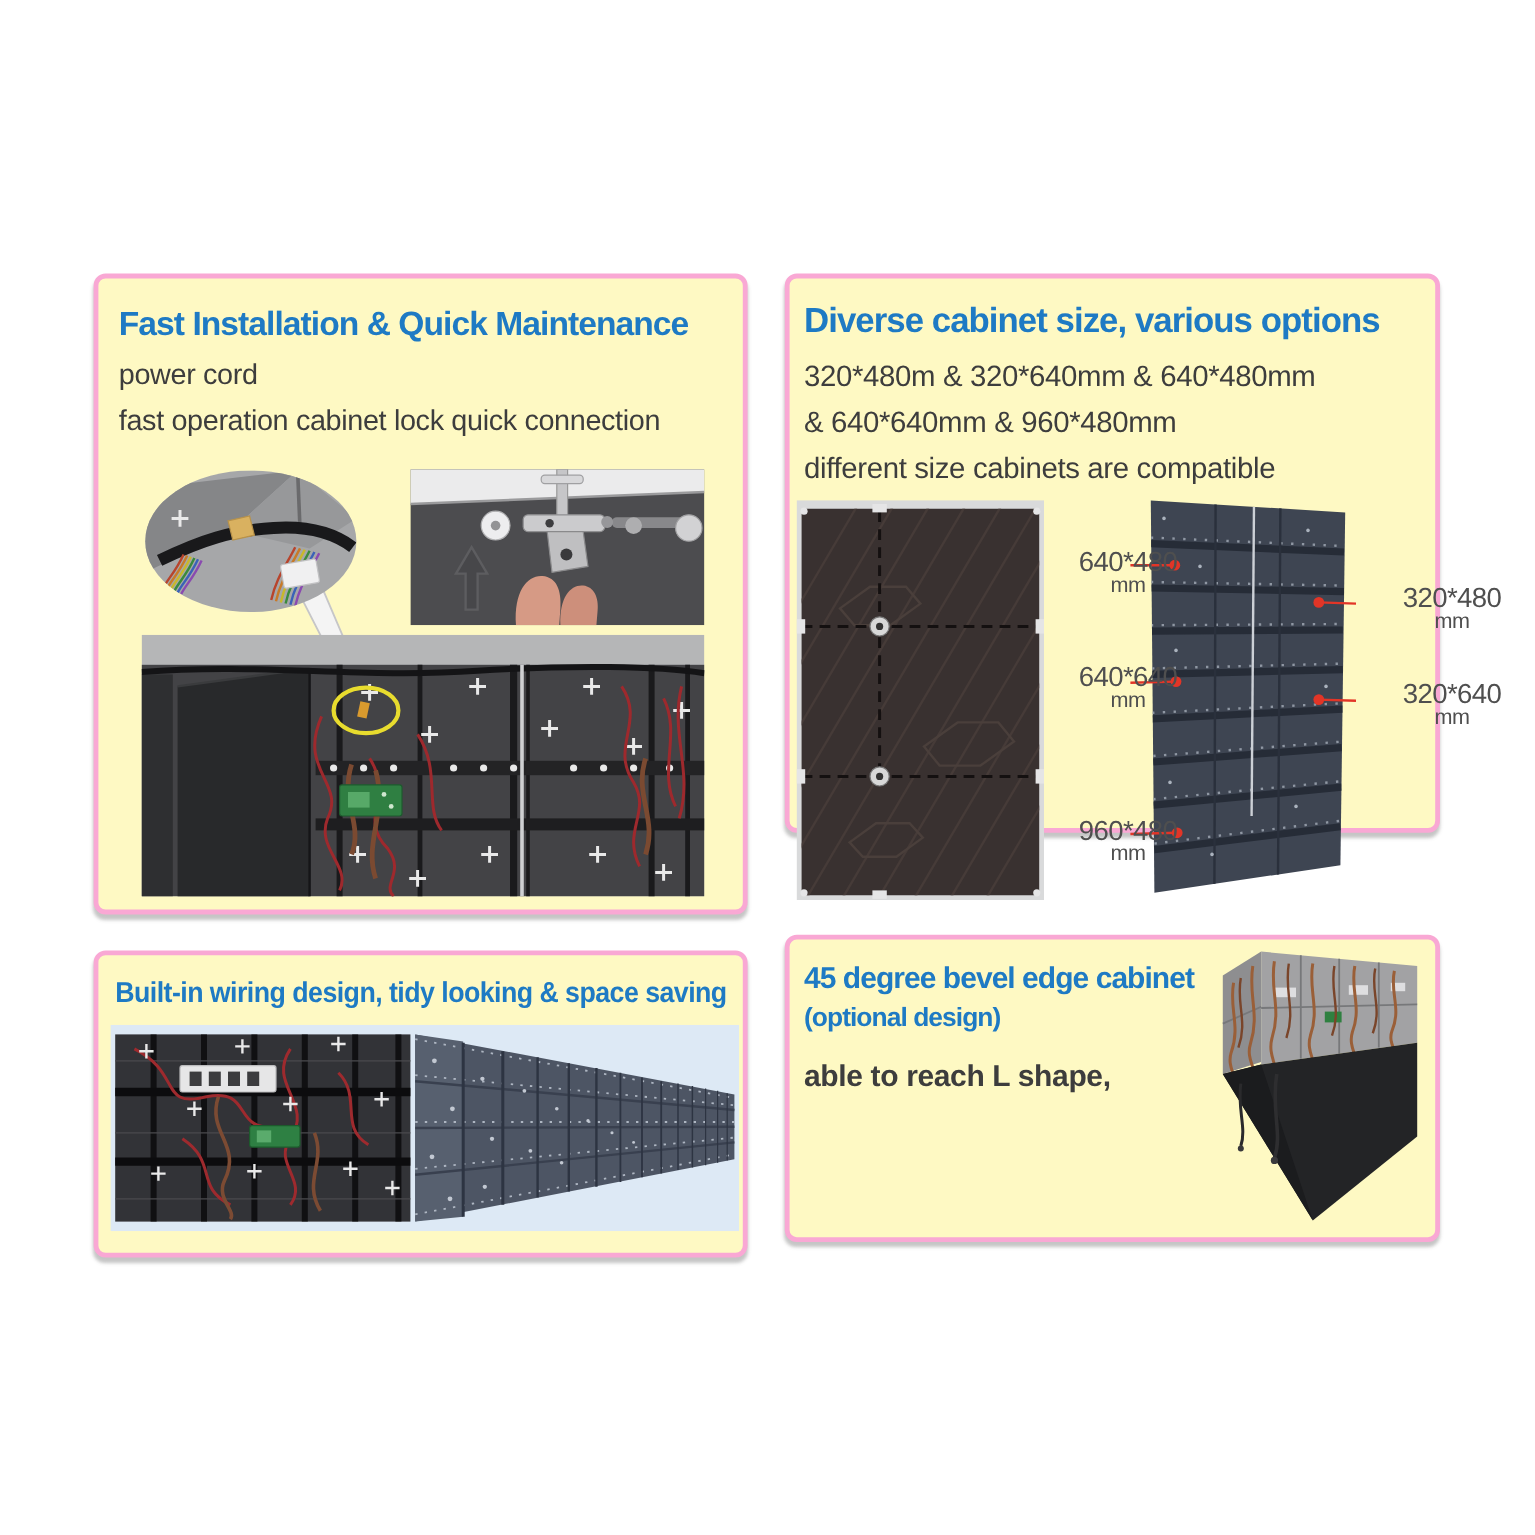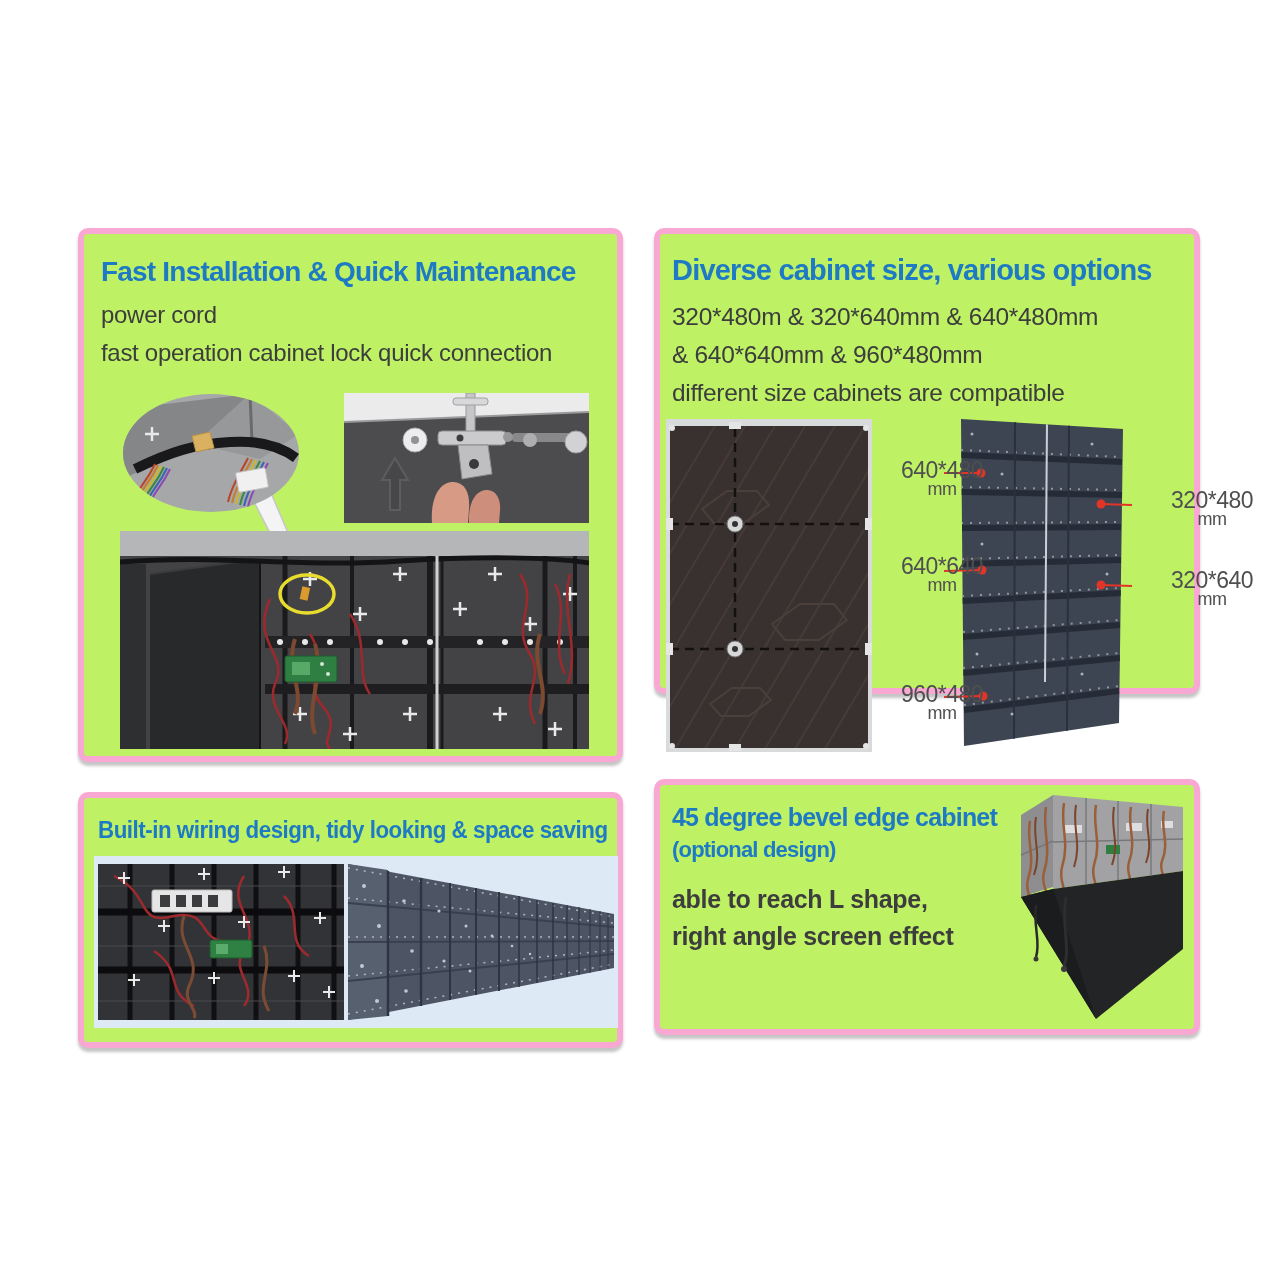--- a/index.html
+++ b/index.html
@@ -2,22 +2,22 @@
 <html><head>
 <meta charset="utf-8">
 <style>
   html,body { margin:0; padding:0; }
   body {
     width:1279px; height:1279px; background:#ffffff; position:relative;
     font-family:"Liberation Sans", sans-serif; overflow:hidden;
     -webkit-font-smoothing:antialiased;
   }
   .panel {
-    position:absolute; background:#bef264; box-sizing:border-box;
-    border:6px solid #f9a8d4; border-radius:10px;
+    position:absolute; background:#fef9c3; box-sizing:border-box;
+    border:4px solid #f9a8d4; border-radius:10px;
     box-shadow:0 4px 3px rgba(90,90,90,.35);
     padding-left:36px;
   }
   #panel-fast   { left:78px;  top:228px; width:545px; height:534px; }
   #panel-sizes  { left:654px; top:228px; width:546px; height:466px; }
   #panel-wiring { left:78px;  top:792px; width:545px; height:256px; }
   #panel-bevel  { left:654px; top:779px; width:546px; height:256px; }
 
   .title { position:absolute; font-weight:bold; color:#1e7ac4; letter-spacing:-0.8px; white-space:nowrap; }
   .body-text { position:absolute; color:#3d3d3d; letter-spacing:-0.3px; white-space:nowrap; }
@@ -446,21 +446,20 @@
       </g>
     </g>
   </svg>
 </div>
 
 <div class="panel" id="panel-bevel">
   <div class="title title-l1">45 degree bevel edge cabinet</div>
   <div class="title title-l2">(optional design)</div>
   <div class="body-text" id="bevel-body">
     <div>able to reach L shape,</div>
-    <div>right angle screen effect</div>
   </div>
 
   <svg class="photo-svg" style="left:346px; top:2px;" width="196" height="248" viewBox="0 0 196 248">
 
     <polygon points="15,28 47,8 47,100 15,110" fill="#8e8e90"></polygon>
     <polygon points="47,8 177,20 177,84 47,102" fill="#a2a2a4"></polygon>
     <g stroke="#77787a" stroke-width="1.5">
       <line x1="80" y1="11" x2="80" y2="97"></line>
         <line x1="112" y1="14" x2="112" y2="93"></line>
       <line x1="145" y1="17" x2="145" y2="88"></line>

